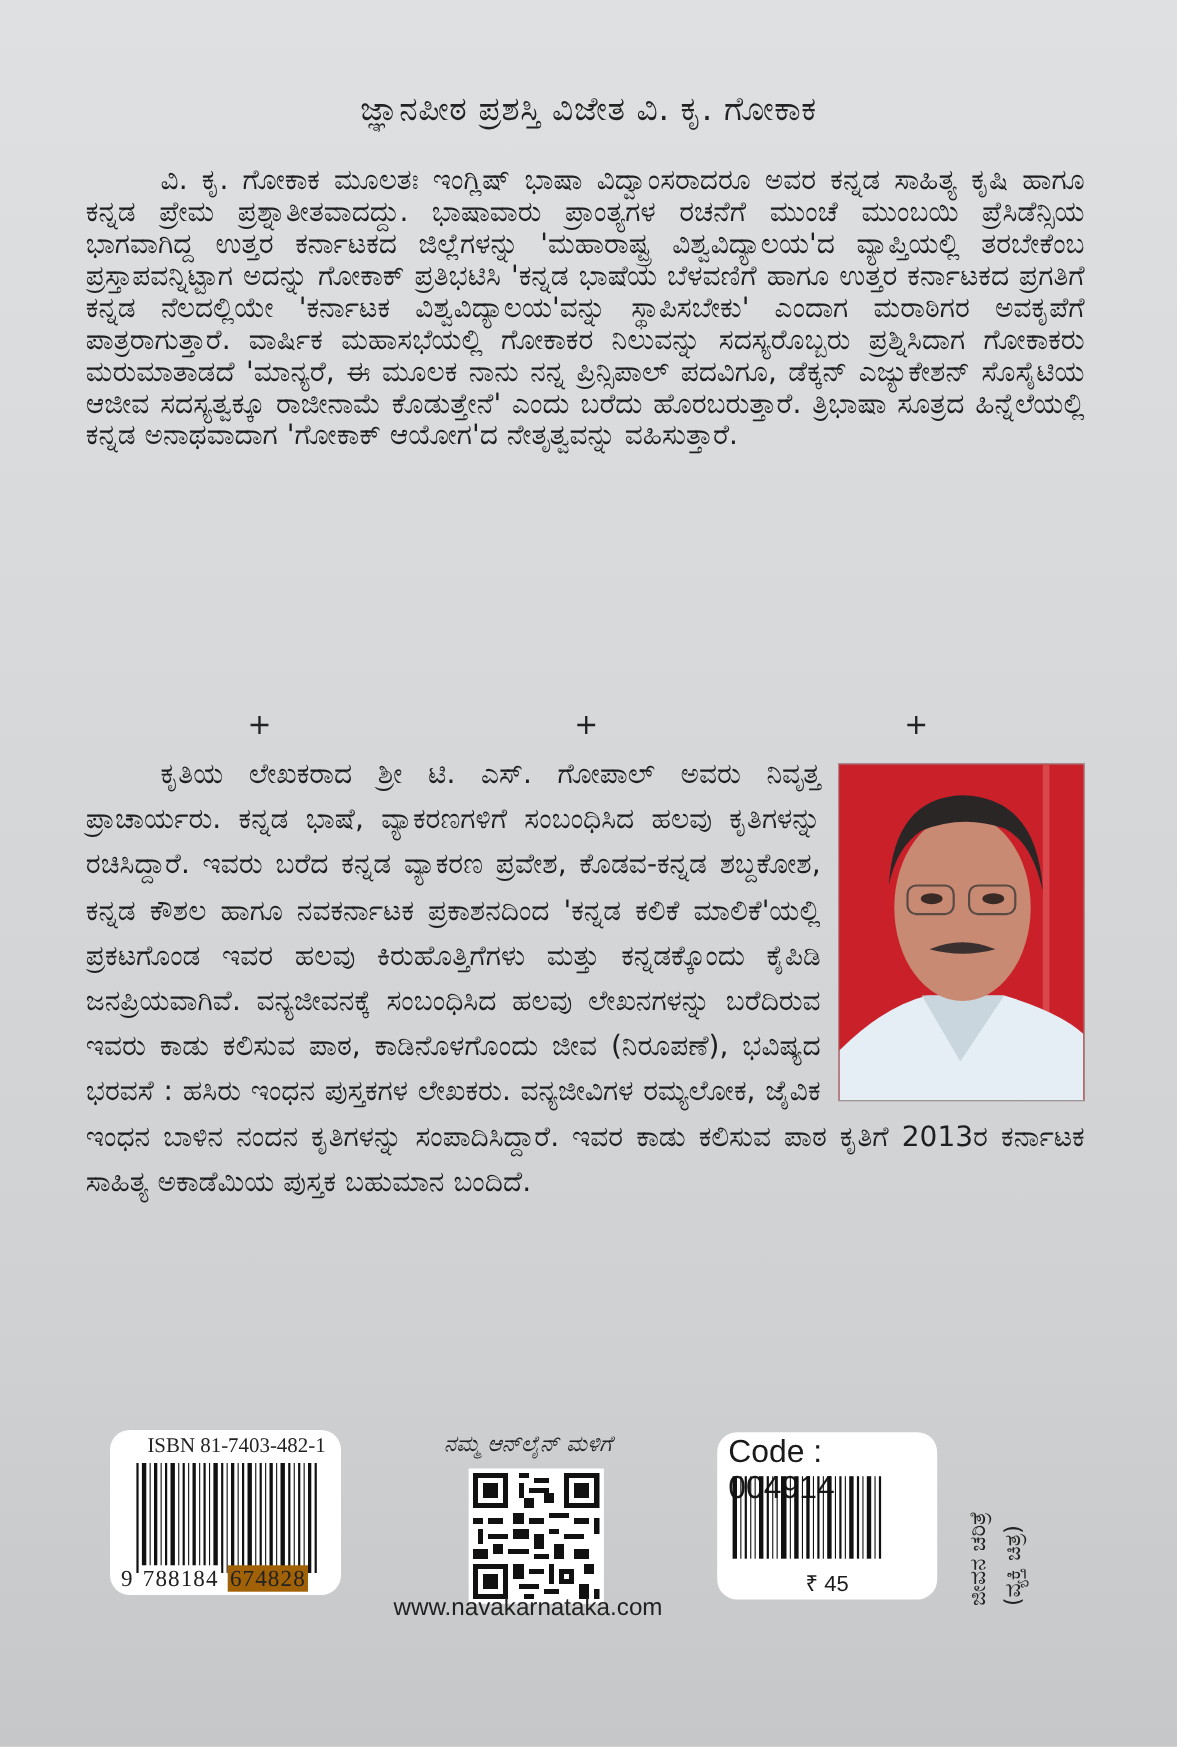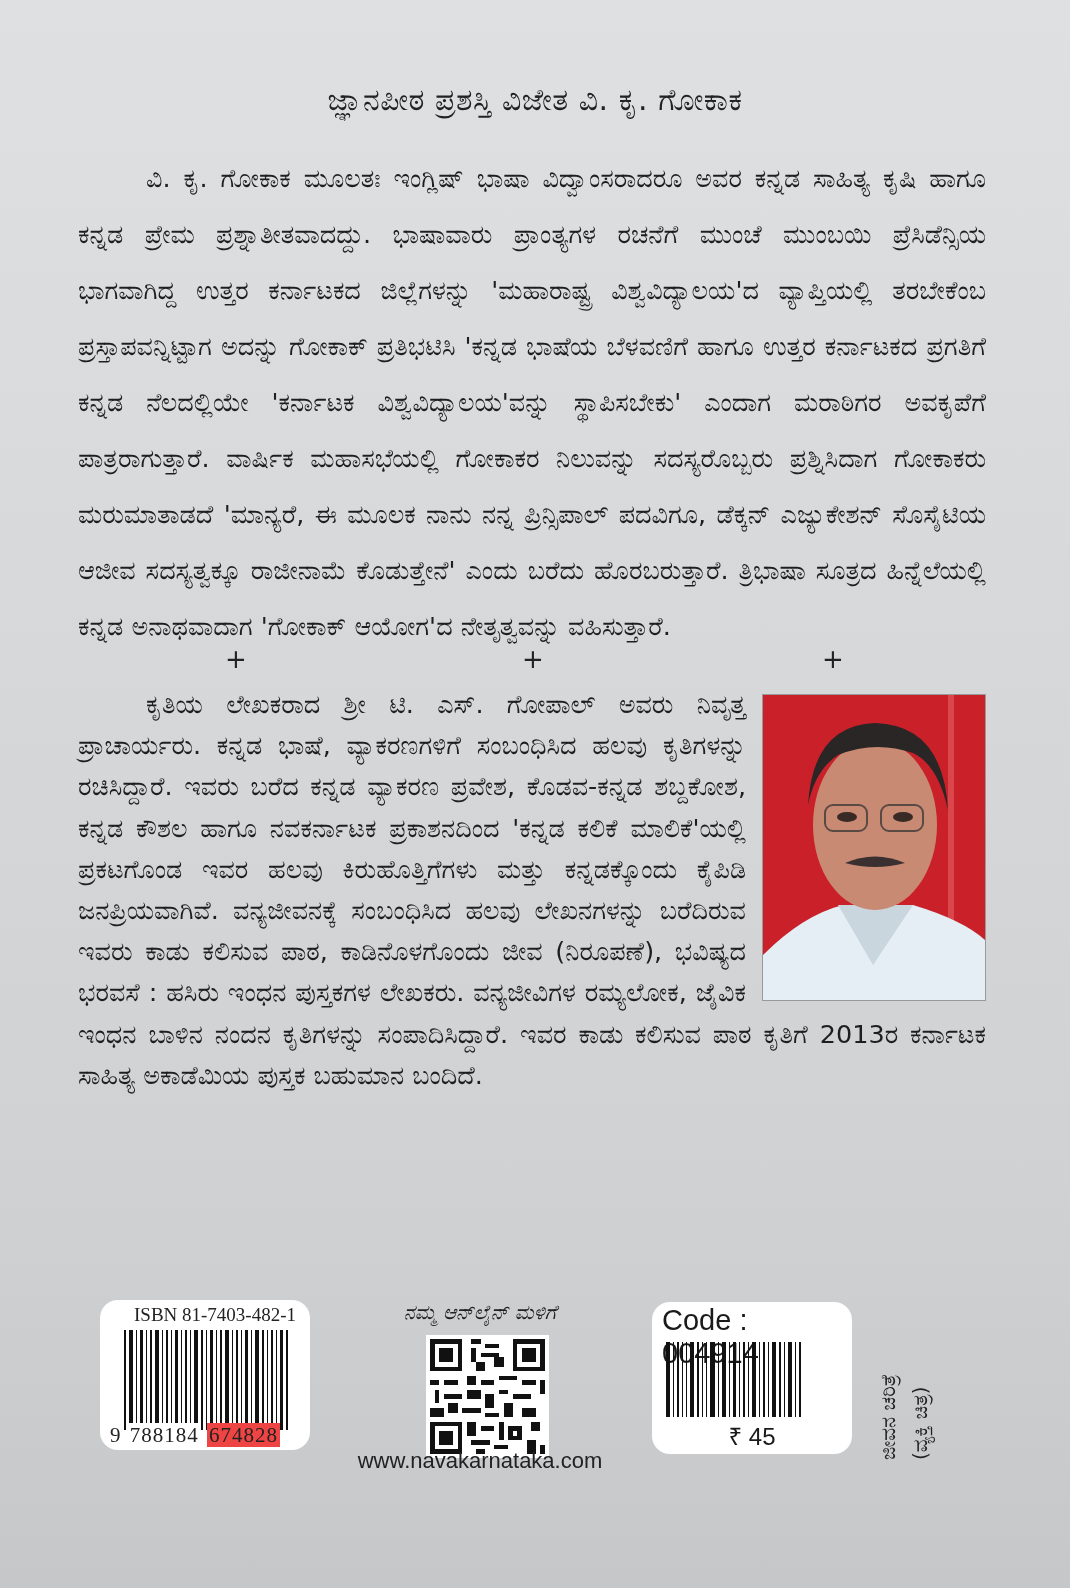--- a/index.html
+++ b/index.html
@@ -9,21 +9,21 @@
       font-family: "DejaVu Sans", sans-serif;
       color: #1c1c1c;
       position: relative;
     }
     .title {
       position: absolute; left: 0; right: 0; top: 82px;
       text-align: center; font-size: 30px; letter-spacing: 0.5px; color: #222;
     }
     .para1 {
       position: absolute; left: 78px; width: 908px; top: 150px;
-      font-size: 25.5px; line-height: 56px; text-align: justify;
+      font-size: 25.5px; line-height: 29px; text-align: justify;
       text-indent: 68px; color: #1e1e1e;
     }
     .crosses {
       position: absolute; top: 644px; left: 0; width: 1070px; height: 30px;
     }
     .cross { position: absolute; top: 0; font-size: 26px; color: #222; }
     .para2 {
       position: absolute; left: 78px; width: 908px; top: 684px;
       font-size: 25.5px; line-height: 41.2px; text-align: justify;
       text-indent: 68px; color: #1e1e1e;
@@ -65,21 +65,21 @@
     .code-label {
       position: absolute; left: 652px; top: 1302px; width: 200px; height: 152px;
       background: #fff; border-radius: 18px;
     }
     .code-text {
       position: absolute; top: 2px; left: 10px; font-family: "Liberation Sans", sans-serif;
       font-size: 29px; color: #1a1a1a;
     }
     .price {
       position: absolute; bottom: 2px; left: 0; right: 0; text-align: center;
-      font-family: "Liberation Sans", sans-serif; font-size: 24px; color: #1a1a1a;
+      font-family: "Liberation Sans", sans-serif; font-size: 20px; color: #1a1a1a;
     }
     .vert {
       position: absolute; left: 872px; top: 1300px; height: 160px; width: 70px;
     }
     .vert div {
       position: absolute; transform-origin: left top; transform: rotate(-90deg);
       white-space: nowrap; font-size: 20px; color: #222;
     }
   </style>
 </head>
@@ -146,21 +146,21 @@
       <span style="width:2px"></span>
       <span style="width:1px"></span>
       <span style="width:2px"></span>
       <span style="width:1px"></span>
       <span style="width:3px"></span>
       <span style="width:2px"></span>
   </div>
   <div class="isbn-digits">
     <span>9</span>
     <span style="background:#fff; padding:0 2px;margin-top:44px;">788184</span>
-    <span style="background:#ef4444; padding:0 2px;">674828</span>
+    <span style="background:#a16207; padding:0 2px;">674828</span>
   </div>
 </div>
 
 <div class="shop-title">ನಮ್ಮ ಆನ್‌ಲೈನ್ ಮಳಿಗೆ</div>
 <div class="qr">
   <svg width="115" height="115" viewBox="0 0 25 25" shape-rendering="crispEdges">
     <rect width="25" height="25" fill="#fff"></rect>
     <g fill="#111">
       <rect x="0" y="0" width="7" height="7"></rect>
         <rect x="1" y="1" width="5" height="5" fill="#fff"></rect>

